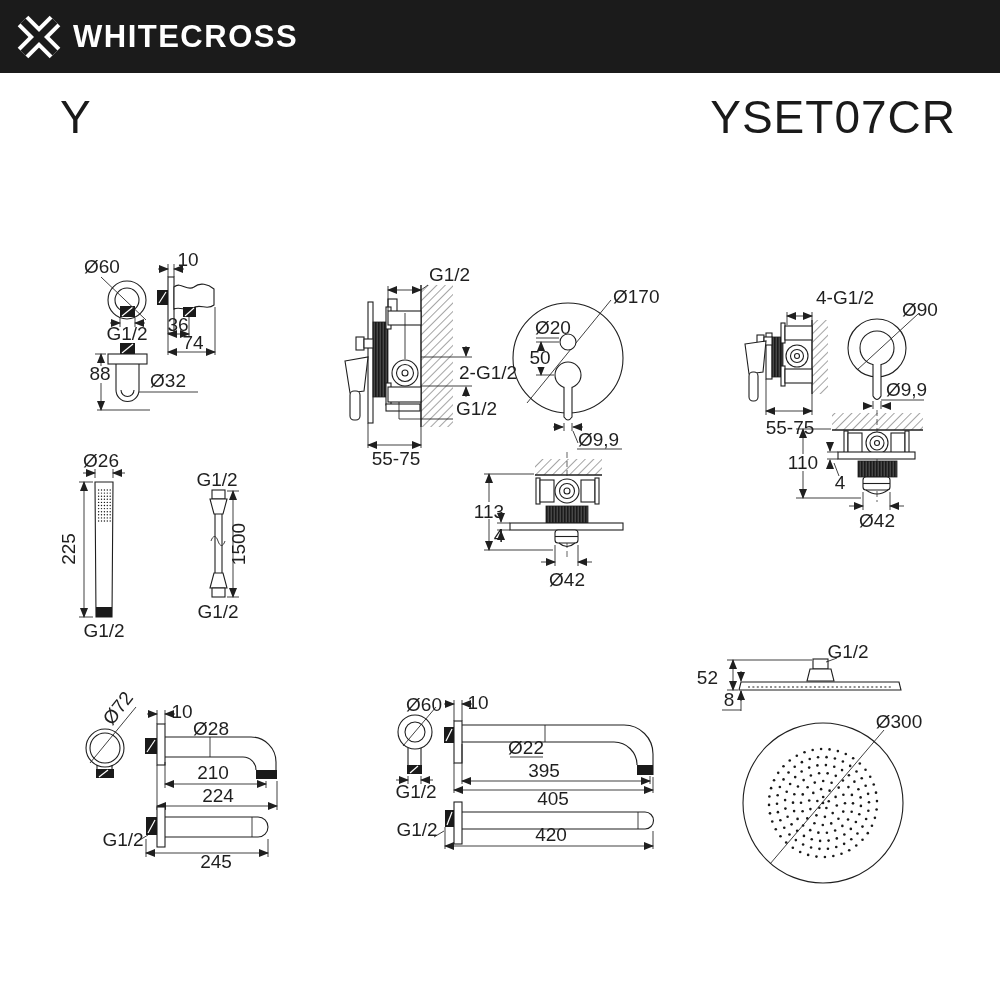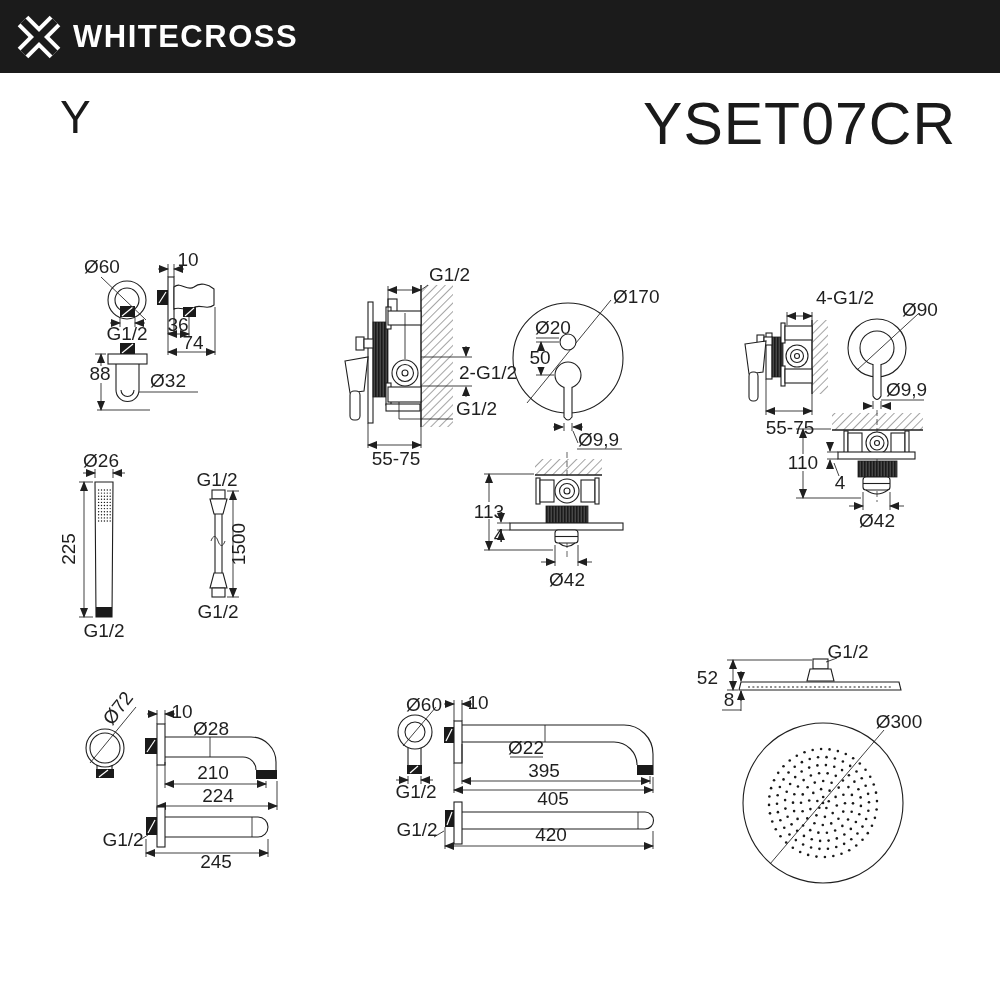--- a/index.html
+++ b/index.html
@@ -2,21 +2,21 @@
 <html><head>
 <meta charset="utf-8">
 <style>
   html,body{margin:0;padding:0;background:#fff;}
   body{width:1000px;height:1000px;font-family:"Liberation Sans",sans-serif;}
   .page{position:relative;width:1000px;height:972px;background:#fff;overflow:hidden;}
   .topbar{position:absolute;left:0;top:0;width:1000px;height:73px;background:#1b1b1b;display:flex;align-items:center;}
   .logo{margin-left:14px;flex:0 0 auto;display:block;}
   .brand{color:#fff;font-size:31px;font-weight:700;letter-spacing:1.5px;margin-left:9px;}
   .series{position:absolute;left:60px;top:90px;font-size:46px;color:#1a1a1a;}
-  .model{position:absolute;right:44px;top:90px;font-size:59px;color:#1a1a1a;letter-spacing:1px;}
+  .model{position:absolute;right:44px;top:90px;font-size:46px;color:#1a1a1a;letter-spacing:1px;}
   svg.draw{position:absolute;left:0;top:0;}
   svg.draw text{font-size:19px;fill:#1f1f1f;}
   .ln{fill:none;stroke:#1f1f1f;stroke-width:1.1;}
   .lnw{fill:#fff;stroke:#1f1f1f;stroke-width:1.1;}
   .thk{stroke-width:1.5;}
   .dm{fill:none;stroke:#1f1f1f;stroke-width:0.85;}
   .blk{fill:#1a1a1a;stroke:none;}
   .ws{stroke:#fff;stroke-width:1.2;fill:none;}
   .ctr{fill:none;stroke:#1f1f1f;stroke-dasharray:6 3;stroke-width:0.7;}
   .dsh{fill:none;stroke:#1f1f1f;stroke-dasharray:2 2.4;stroke-width:1;}

